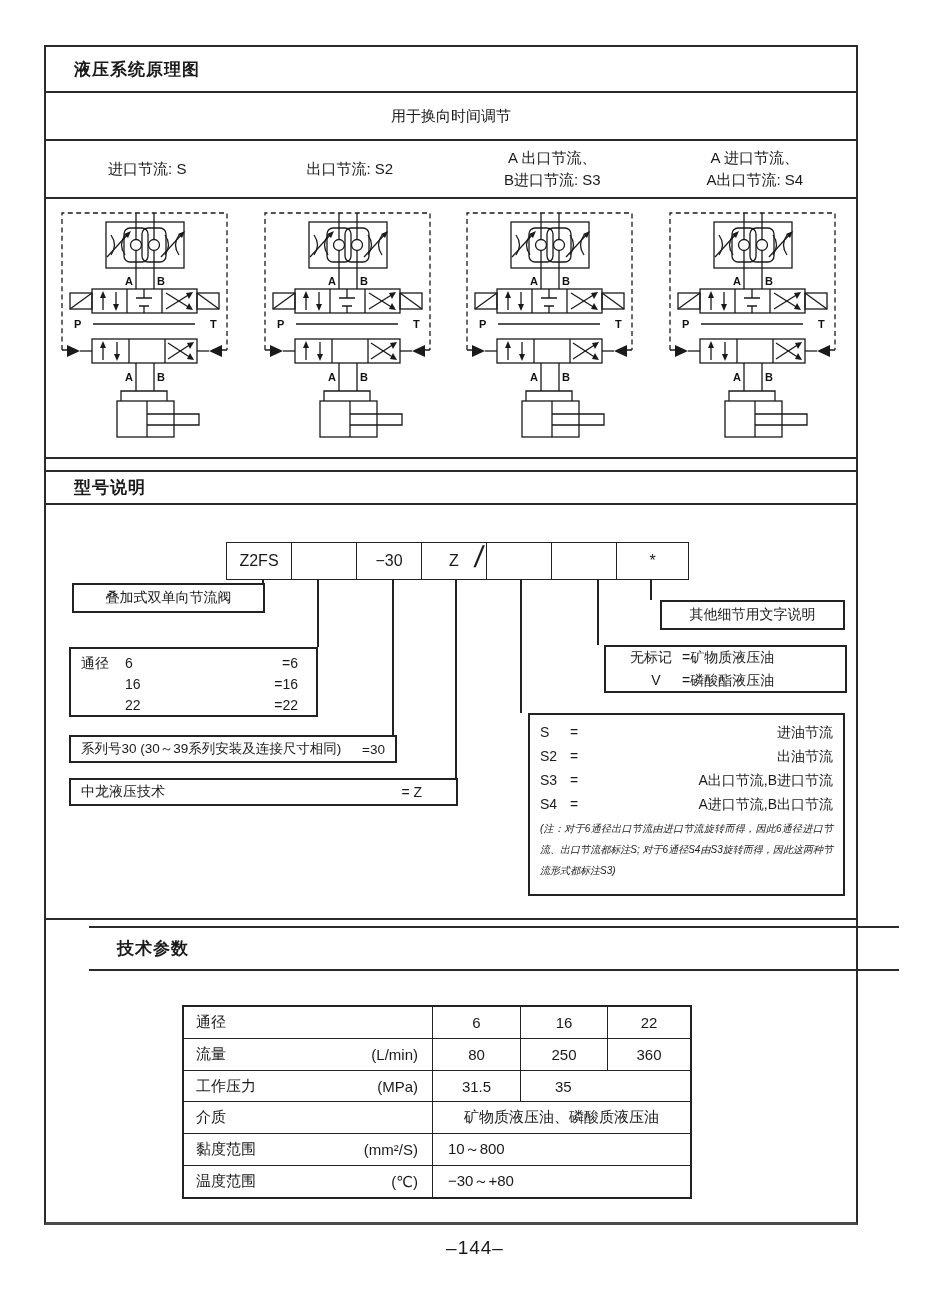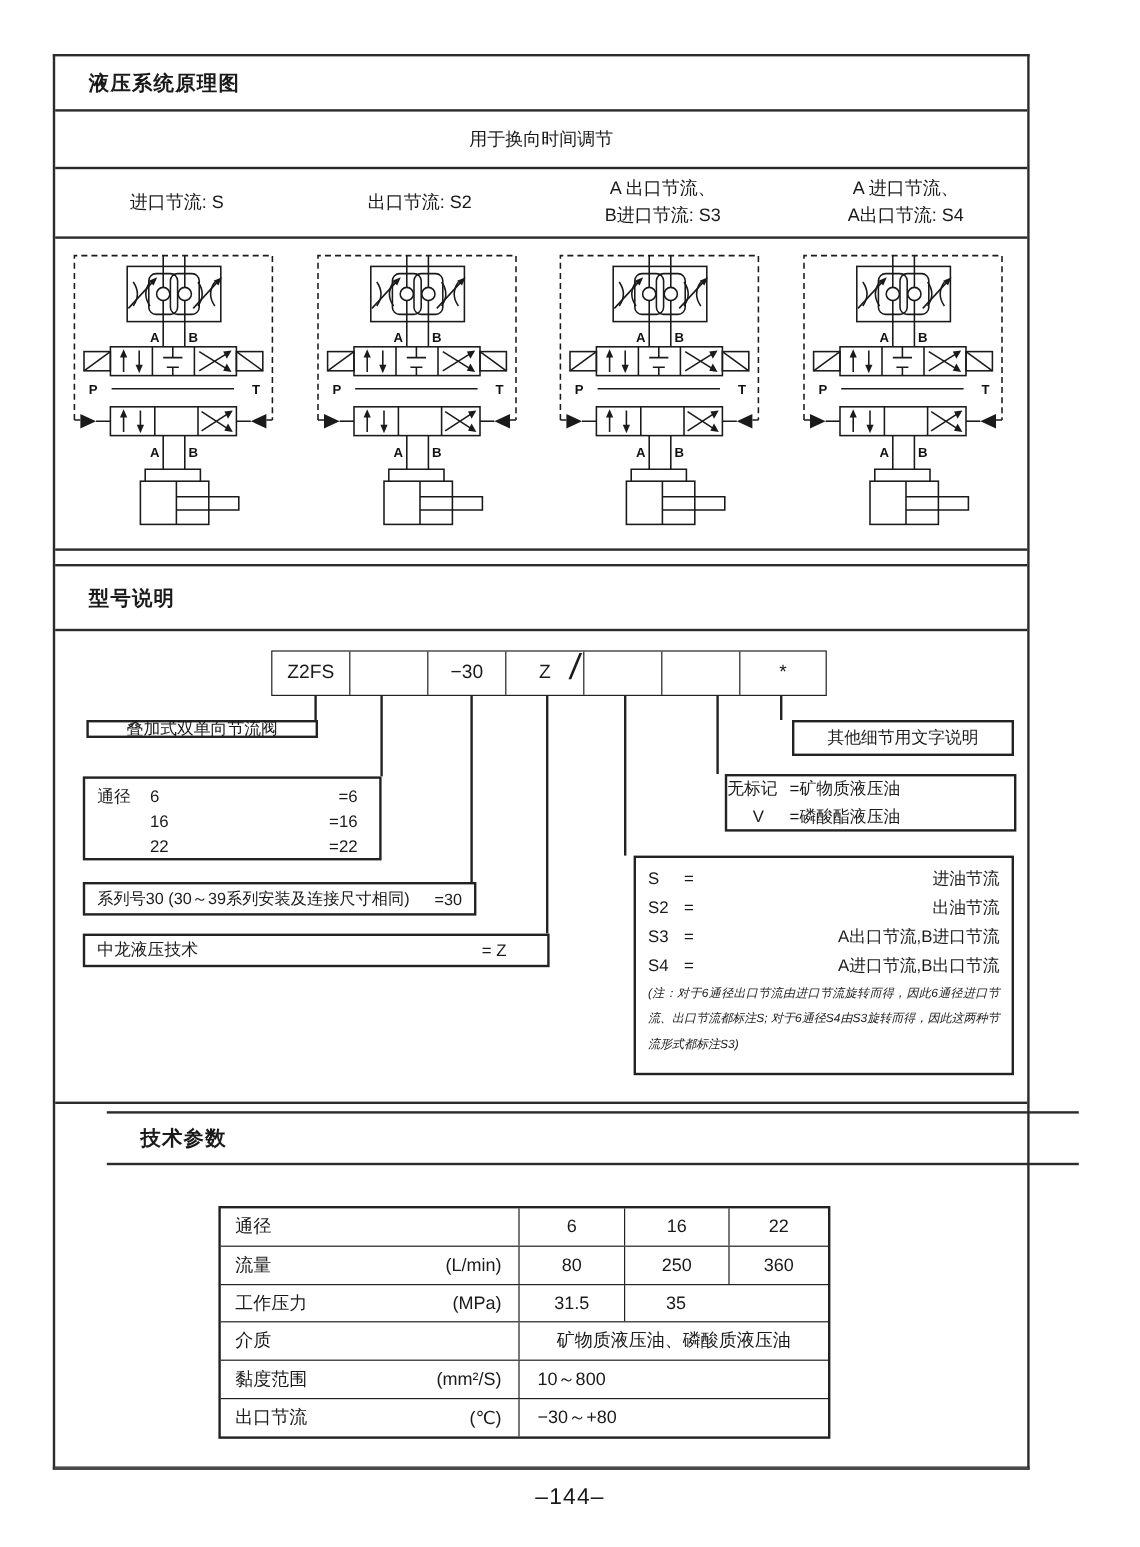--- a/index.html
+++ b/index.html
@@ -19,21 +19,21 @@
   }
   .b1{top:0;height:46px;border-bottom:2px solid #2b2b2b;}
   .subtitle-row{top:46px;height:48px;border-bottom:2px solid #2b2b2b;
     display:flex;align-items:center;justify-content:center;font-size:15px;}
   .cols-row{top:94px;height:58px;border-bottom:2px solid #2b2b2b;display:flex;}
   .col-head{flex:1;display:flex;flex-direction:column;align-items:center;justify-content:center;
     font-size:15px;line-height:22px;}
   .col-head .ln{display:block;text-align:left;min-height:0;}
   .diagrams-row{top:152px;height:260px;border-bottom:2px solid #2b2b2b;display:flex;}
   .diagram-col{flex:1;display:flex;justify-content:center;align-items:flex-start;padding-top:6px;}
-  .b2{top:423px;height:56px;border-top:2px solid #2b2b2b;border-bottom:2px solid #2b2b2b;}
+  .b2{top:423px;height:35px;border-top:2px solid #2b2b2b;border-bottom:2px solid #2b2b2b;}
   .model-area{top:466px;height:407px;border-bottom:2px solid #2b2b2b;position:absolute;}
   .b3{top:879px;height:45px;border-top:2px solid #2b2b2b;border-bottom:2px solid #2b2b2b;margin-left:43px;}
   .params-area{top:924px;height:253px;position:absolute;}
 
   
   .code-row{position:absolute;left:180px;top:29px;height:38px;display:flex;
     border:1.5px solid #222;box-sizing:border-box;}
   .code-cell{width:65px;border-right:1.5px solid #222;box-sizing:border-box;
     display:flex;align-items:center;justify-content:center;font-size:16px;}
   .code-cell:last-child{width:71px;border-right:none;}
@@ -43,21 +43,21 @@
   .mbox{position:absolute;border:2px solid #222;box-sizing:border-box;font-size:14px;
     background:#fff;}
   .centerbox{display:flex;align-items:center;justify-content:center;}
   .size-box{display:flex;flex-direction:column;justify-content:space-around;
     padding:4px 18px 4px 10px;}
   .size-row{display:flex;align-items:center;line-height:21px;}
   .size-name{width:44px;}
   .size-val{flex:1;}
   .size-code{text-align:right;}
   .one-line{display:flex;align-items:center;padding:0 10px;}
-  .kv-box{display:flex;flex-direction:column;justify-content:center;padding:2px 0;}
+  .kv-box{display:flex;flex-direction:column;justify-content:center;padding:2px 24px;}
   .kv-row{display:flex;align-items:center;line-height:23px;}
   .kv-key{min-width:52px;}
   .kv-val{flex:1;text-align:left;}
   .note{font-size:10px;line-height:21px;margin-top:2px;text-align:justify;font-style:italic;}
   .throttle-box{padding:5px 10px;}
   .t-row{display:flex;line-height:24px;font-size:14px;}
   .t-key{min-width:30px;}
   .t-eq{width:18px;}
   .t-val{flex:1;text-align:right;}
 
@@ -394,21 +394,21 @@
       <div class="slash">/</div>
 
       <div class="vline" style="left:216px;top:67px;height:20px;"></div>
       <div class="vline" style="left:271px;top:67px;height:67px;"></div>
       <div class="vline" style="left:346px;top:67px;height:155px;"></div>
       <div class="vline" style="left:409px;top:67px;height:198px;"></div>
       <div class="vline" style="left:474px;top:67px;height:133px;"></div>
       <div class="vline" style="left:551px;top:67px;height:65px;"></div>
       <div class="vline" style="left:604px;top:67px;height:20px;"></div>
 
-      <div class="mbox centerbox" style="left:26px;top:87px;width:193px;height:15px;font-family:Liberation Serif, serif;">叠加式双单向节流阀</div>
+      <div class="mbox centerbox" style="left:26px;top:70px;width:193px;height:30px;font-family:Liberation Serif, serif;">叠加式双单向节流阀</div>
 
       <div class="mbox size-box" style="left:23px;top:134px;width:249px;height:70px;">
         <div class="size-row">
           <span class="size-name">通径</span>
           <span class="size-val">6</span>
           <span class="size-code">=6</span>
         </div>
         <div class="size-row">
           <span class="size-name"></span>
           <span class="size-val">16</span>
@@ -517,21 +517,21 @@
         <div class="prow">
           <div class="plabel">
             <span class="pname">黏度范围</span>
             <span class="punit">(mm²/S)</span>
           </div>
           <div class="merge left">10～800</div>
         </div>
 
         <div class="prow">
           <div class="plabel">
-            <span class="pname">出口节流</span>
+            <span class="pname">温度范围</span>
             <span class="punit">(℃)</span>
           </div>
           <div class="merge left">−30～+80</div>
         </div>
 
       </div>
     </div>
   </div>
 
   <div class="page-num">–144–</div>

